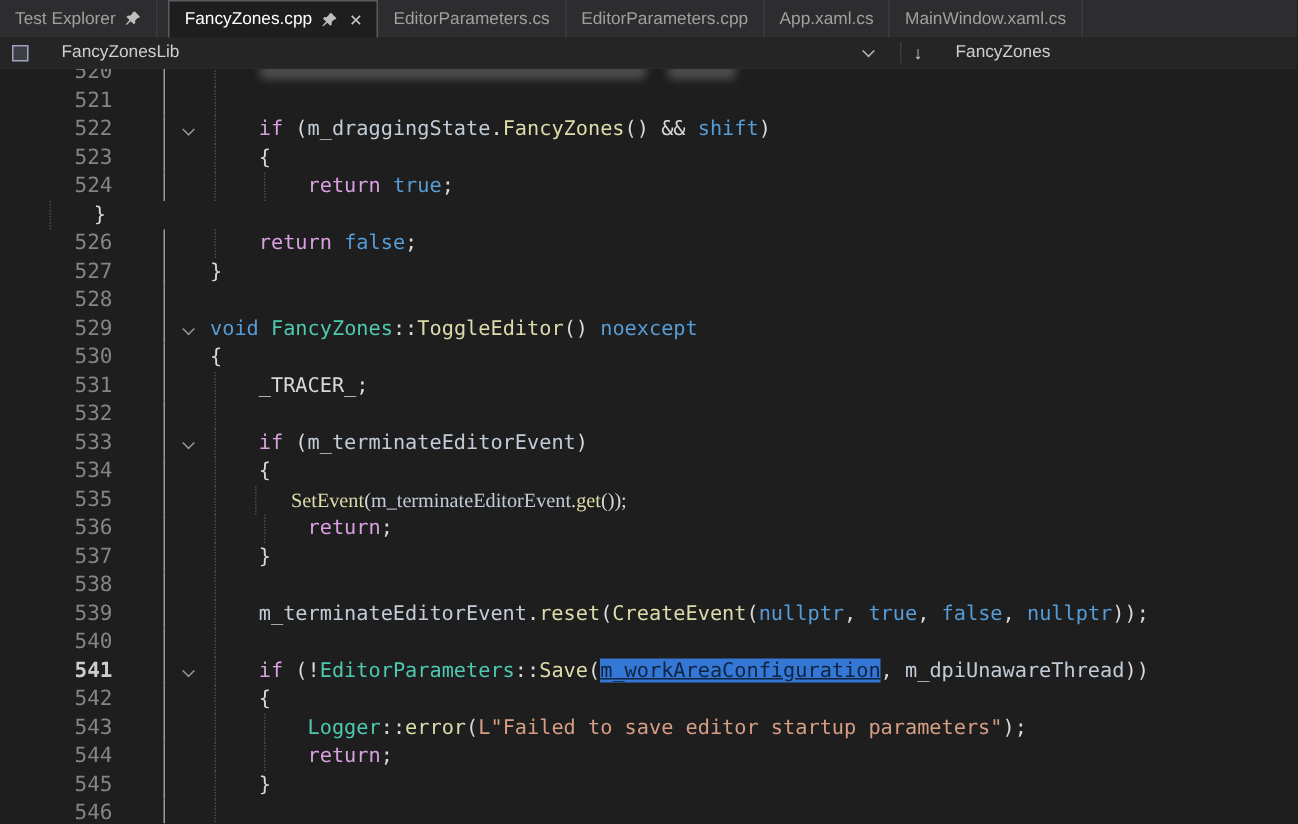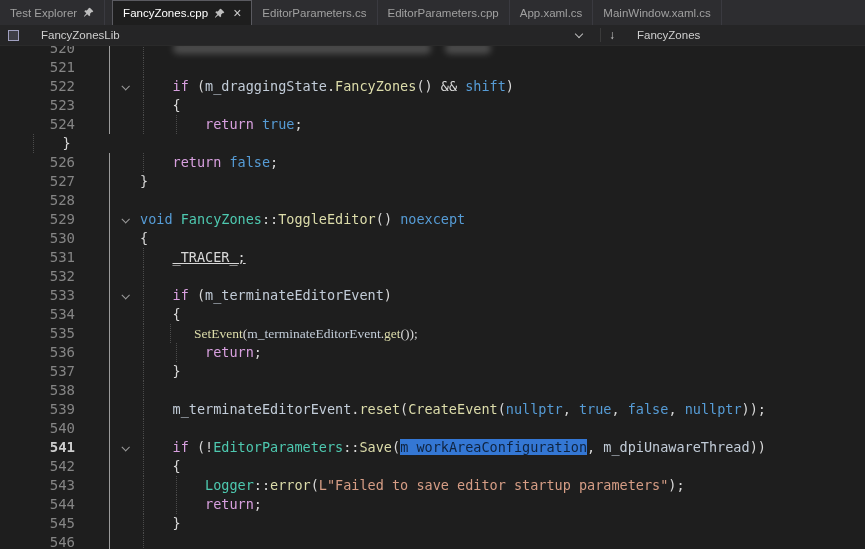--- a/index.html
+++ b/index.html
@@ -48,21 +48,21 @@
   .fold-col{width:30px;flex:none;display:flex;align-items:center;justify-content:center;}
   .chev{width:6px;height:6px;border-right:1.4px solid #9A9A9A;border-bottom:1.4px solid #9A9A9A;
         transform:rotate(45deg) translateY(-1px);}
   .line-content{position:relative;flex:1;white-space:pre;color:var(--pl);}
   .guide{position:absolute;top:0;bottom:0;border-left:1px dotted var(--guide);}
   .redact{display:inline-block;height:11px;background:#7A7A7A;opacity:.5;filter:blur(3px);
           border-radius:5px;vertical-align:middle;margin-right:14px;position:relative;top:-1px;}
 
   .tk-kw{color:var(--kw);}   .tk-ctrl{color:var(--ctrl);} .tk-type{color:var(--type);}
   .tk-fn{color:var(--fn);}   .tk-field{color:var(--field);} .tk-str{color:var(--str);}
-  .tk-pl{color:var(--pl);}   .tk-sel{background:var(--sel_bg);color:var(--sel_fg);}
+  .tk-pl{color:var(--pl);}   .tk-sel{background:var(--sel_bg);color:var(--sel_fg);text-decoration:underline;}
 </style>
 </head>
 <body>
 
 <div class="tab-bar">
   <div class="tab tool">
     <span class="tab-label">Test Explorer</span>
     <span class="pin-icon">
         <svg width="11" height="11" viewBox="0 0 16 16" fill="#BEBEBE">
           <path d="M10 1l5 5-1.5 1.5-.7-.2-2.6 2.6.3 2.1-1.4 1.4-3-3L2 14l-.7-.7 3.6-4.1-3-3L3.3 4.8l2.1.3L8 2.5l-.2-.7z"></path>
@@ -163,21 +163,21 @@
         <span class="line-content" style="padding-left: 0ch;"><span class="tk-kw">void</span><span class="tk-pl"> </span><span class="tk-type">FancyZones</span><span class="tk-pl">::</span><span class="tk-fn">ToggleEditor</span><span class="tk-pl">() </span><span class="tk-kw">noexcept</span></span>
       </div>
       <div class="code-line">
         <span class="line-num">530</span>
         <span class="fold-col"></span>
         <span class="line-content" style="padding-left: 0ch;"><span class="tk-pl">{</span></span>
       </div>
       <div class="code-line">
         <span class="line-num">531</span>
         <span class="fold-col"></span>
-        <span class="line-content" style="padding-left: 4ch; text-decoration: underline;"><span class="guide" style="left: calc(0ch + 3px);"></span><span class="tk-pl">_TRACER_;</span></span>
+        <span class="line-content" style="padding-left: 4ch;"><span class="guide" style="left: calc(0ch + 3px);"></span><span class="tk-pl">_TRACER_;</span></span>
       </div>
       <div class="code-line">
         <span class="line-num">532</span>
         <span class="fold-col"></span>
         <span class="line-content" style="padding-left: 0ch;"><span class="guide" style="left: calc(0ch + 3px);"></span></span>
       </div>
       <div class="code-line">
         <span class="line-num">533</span>
         <span class="fold-col">
           <span class="chev"></span>

